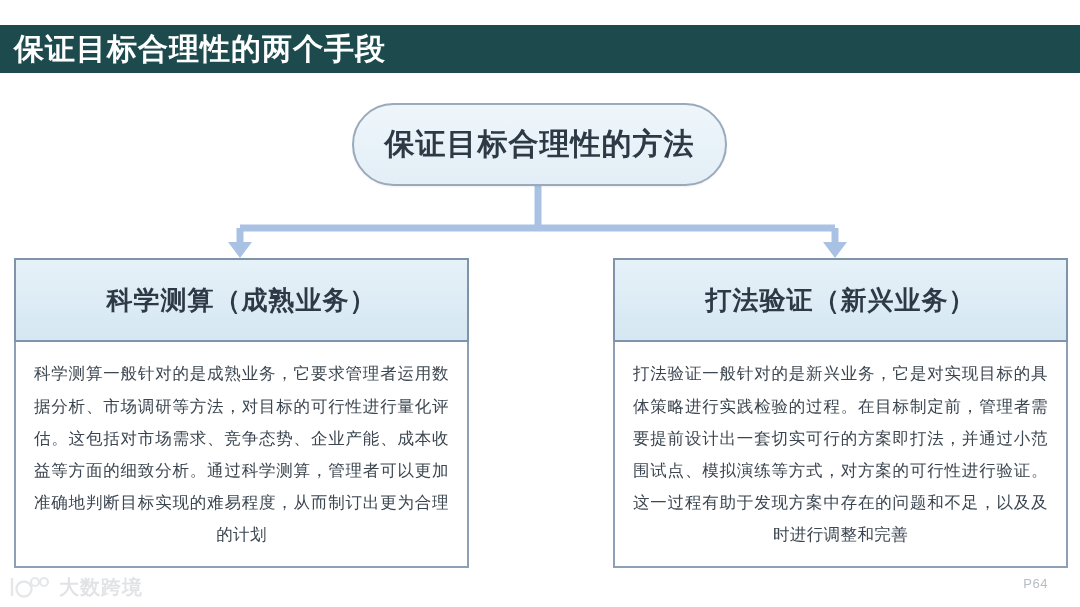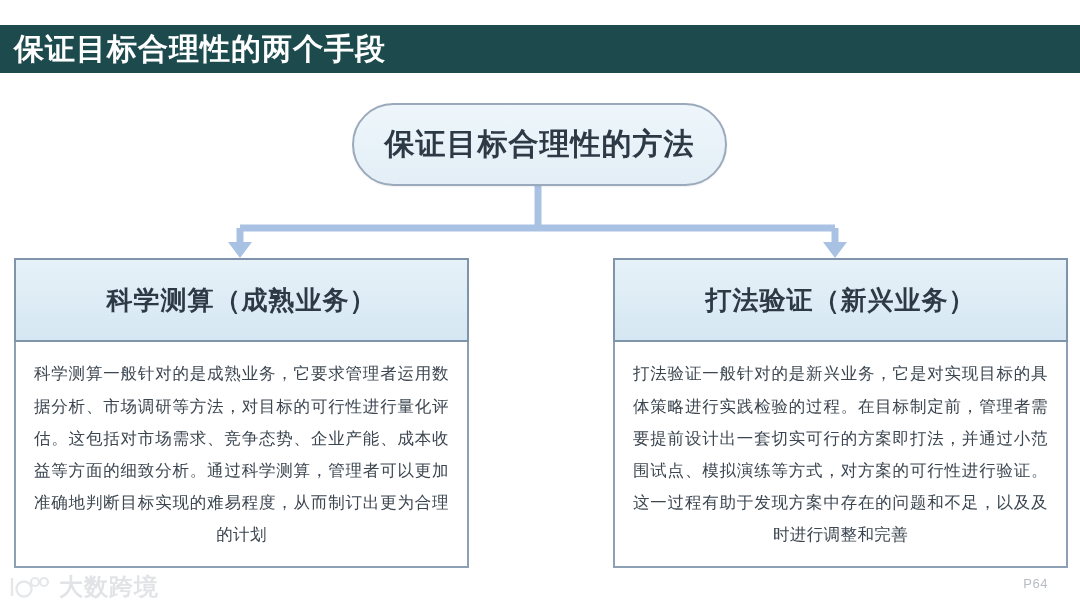--- a/index.html
+++ b/index.html
@@ -136,21 +136,21 @@
     align-items: center;
     opacity: 0.42;
   }
   .watermark-mark {
     width: 46px;
     height: 24px;
     margin-right: 5px;
     flex: none;
   }
   .watermark-text {
-    font-size: 24px;
+    font-size: 20px;
     font-weight: bold;
     color: #b9bec4;
     letter-spacing: 1px;
     line-height: 1;
   }
   .page-number {
     position: absolute;
     right: 32px;
     bottom: 16px;
     font-size: 13px;

